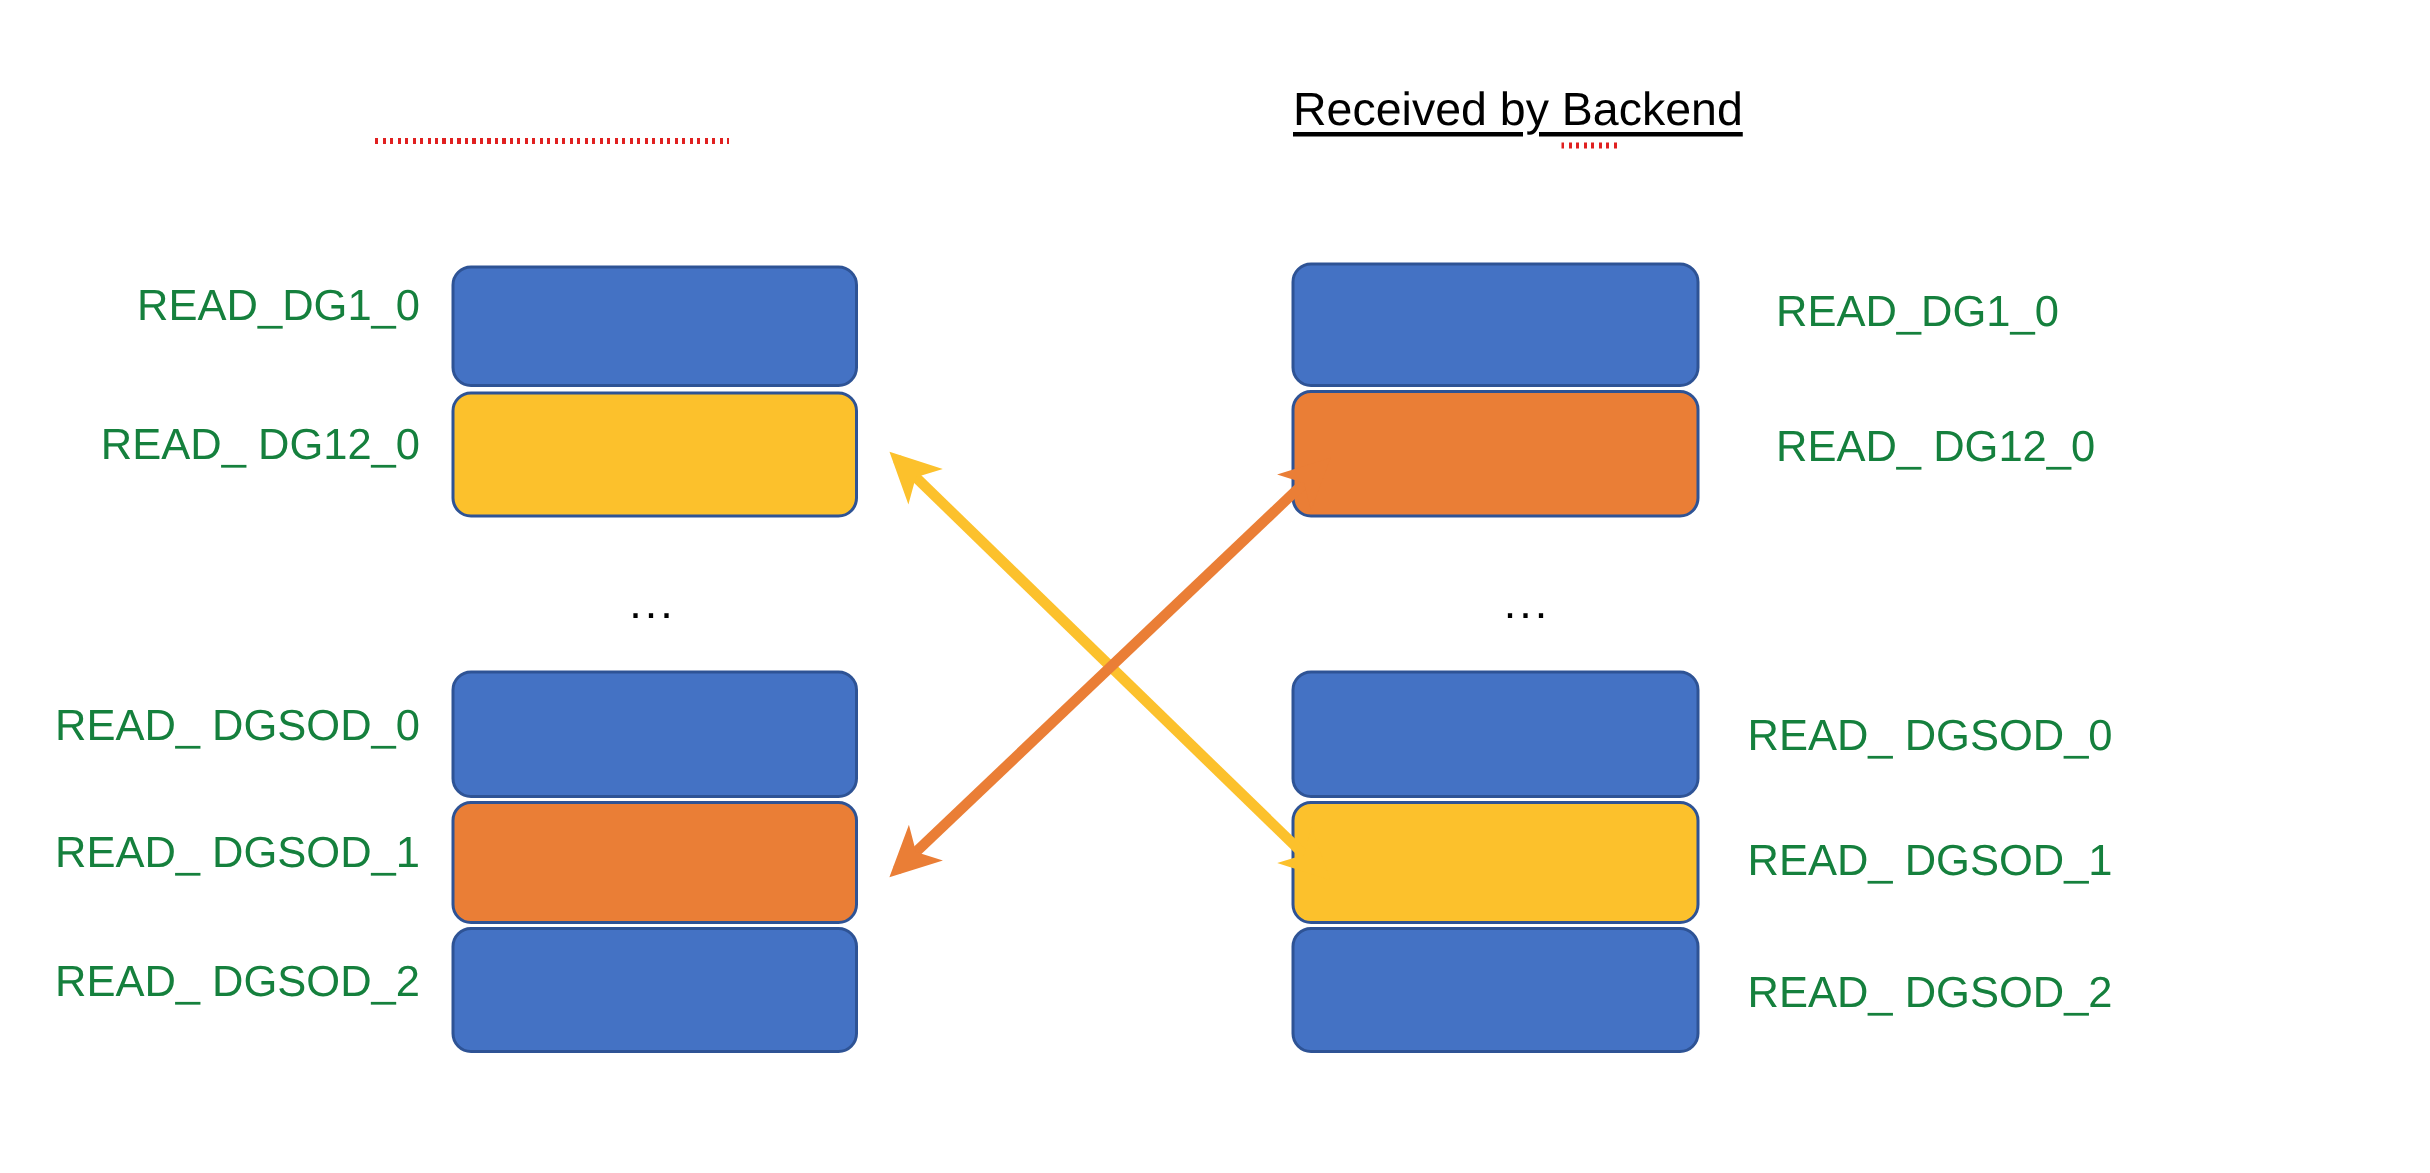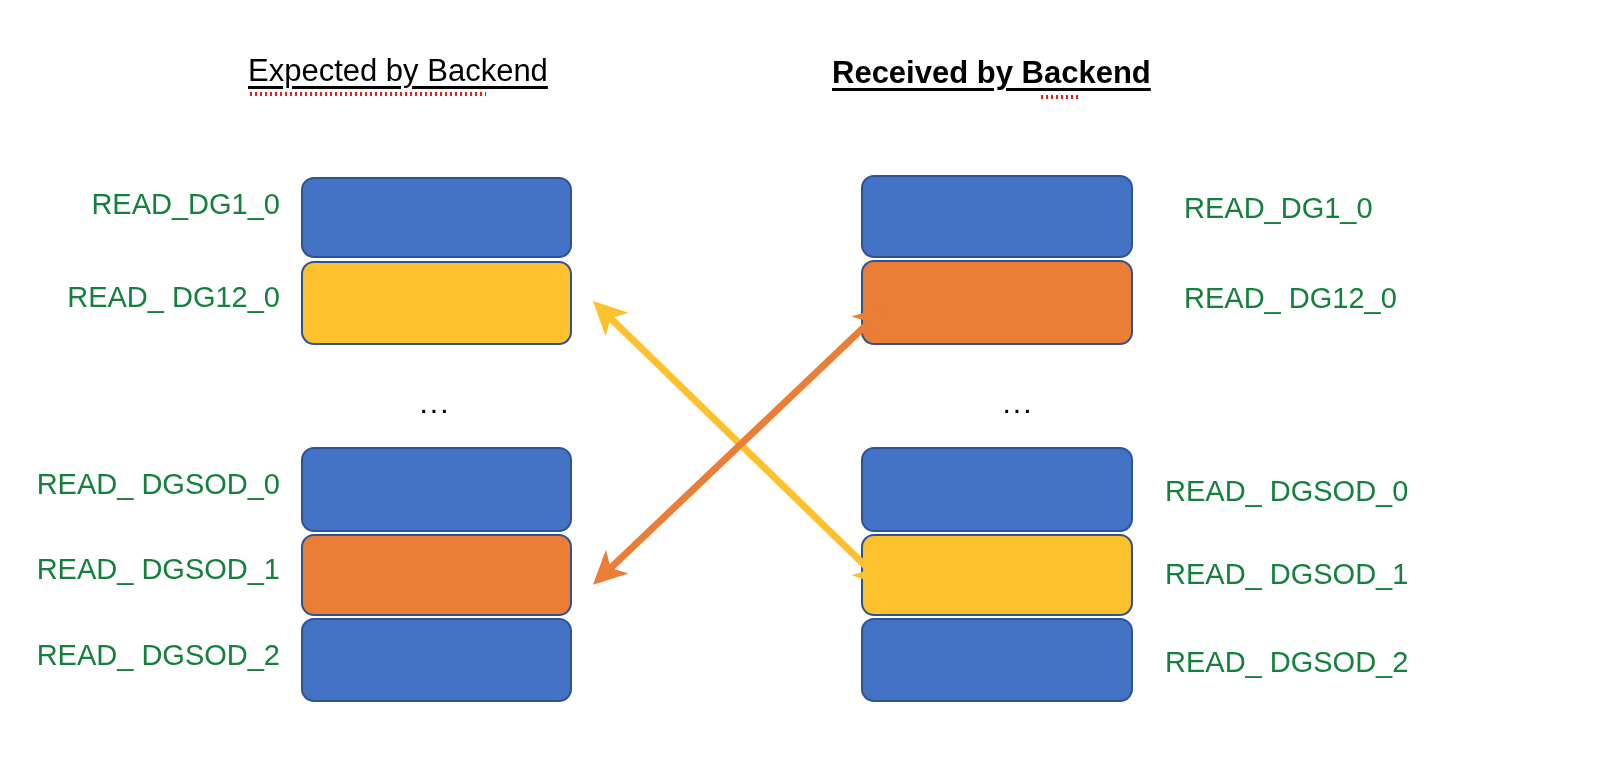--- a/index.html
+++ b/index.html
@@ -24,21 +24,21 @@
     position: absolute;
     font-size: 31px;
     line-height: 1.1;
     color: #000000;
     white-space: nowrap;
     text-decoration: underline;
     text-underline-offset: 5px;
     text-decoration-thickness: 2.5px;
   }
   #heading-left  { left: 248px; top: 54px; }
-  #heading-right { left: 832px; top: 56px; font-weight: bold; }
+  #heading-right { left: 862px; top: 56px; }
 
   
   .squiggle {
     position: absolute;
     height: 4px;
     background-image:
       repeating-linear-gradient(to right,
         #e02020 0px, #e02020 2px,
         rgba(0,0,0,0) 2px, rgba(0,0,0,0) 5px);
     pointer-events: none;
@@ -86,21 +86,20 @@
     width: 1620px;
     height: 782px;
     pointer-events: none;
   }
 </style>
 </head>
 <body>
 
 <div id="canvas">
 
-  <div id="heading-left" class="col-heading">Expected by Backend</div>
   <div id="squiggle-left" class="squiggle"></div>
 
   <div id="heading-right" class="col-heading">Received by Backend</div>
   <div id="squiggle-right" class="squiggle"></div>
 
   <div class="box blue" style="left:301px; top:177px; width:271px; height:81px;"></div>
   <div class="box yellow" style="left:301px; top:261px; width:271px; height:84px;"></div>
 
   <div class="box blue" style="left:301px; top:447px; width:271px; height:85px;"></div>
   <div class="box orange" style="left:301px; top:534px; width:271px; height:82px;"></div>

